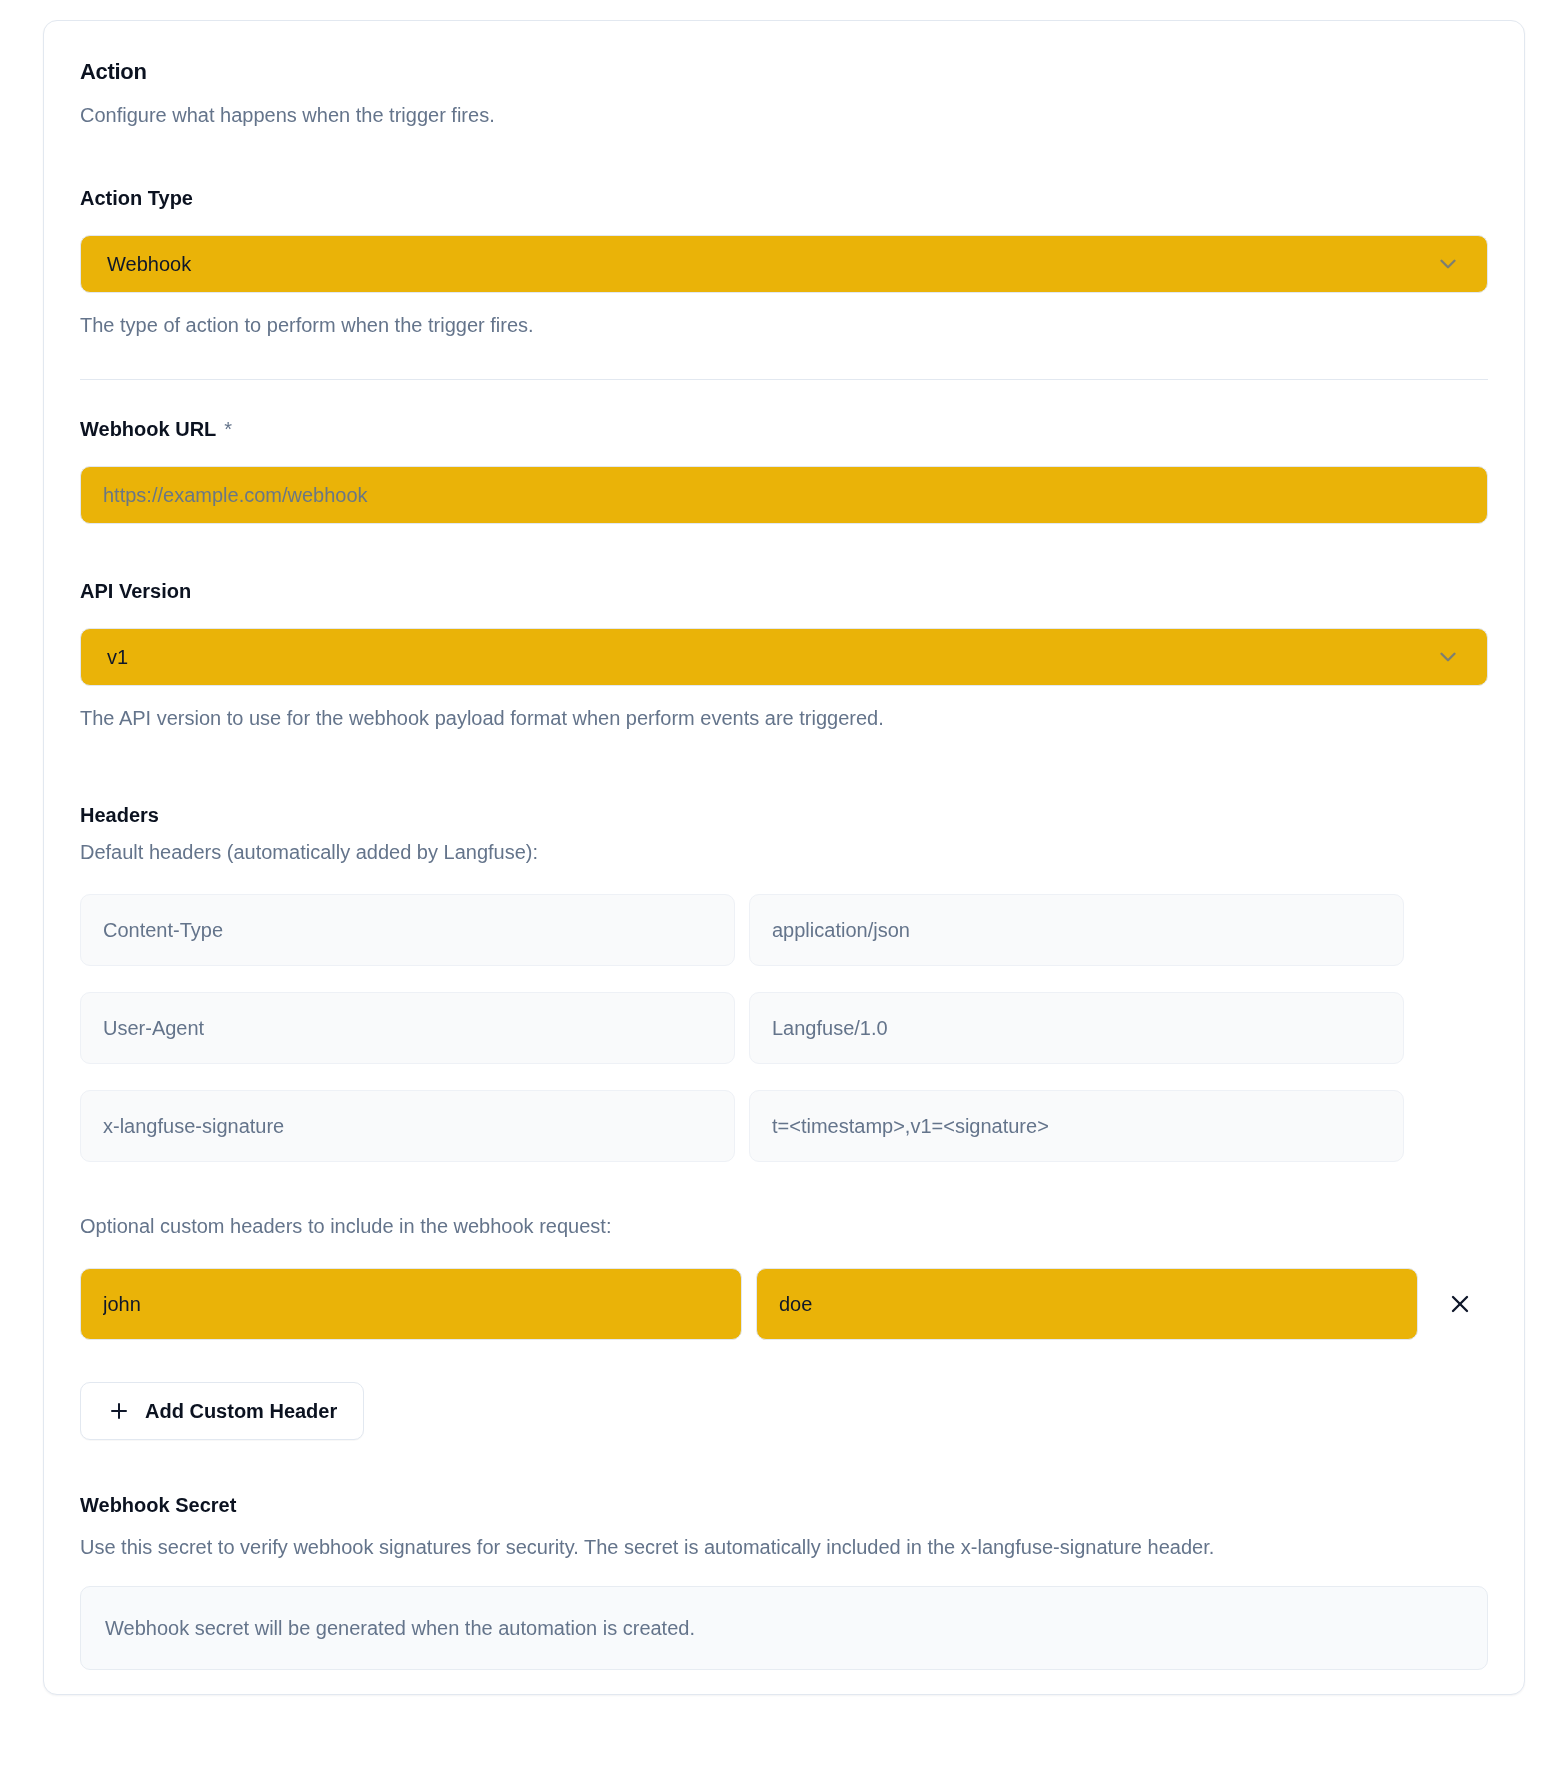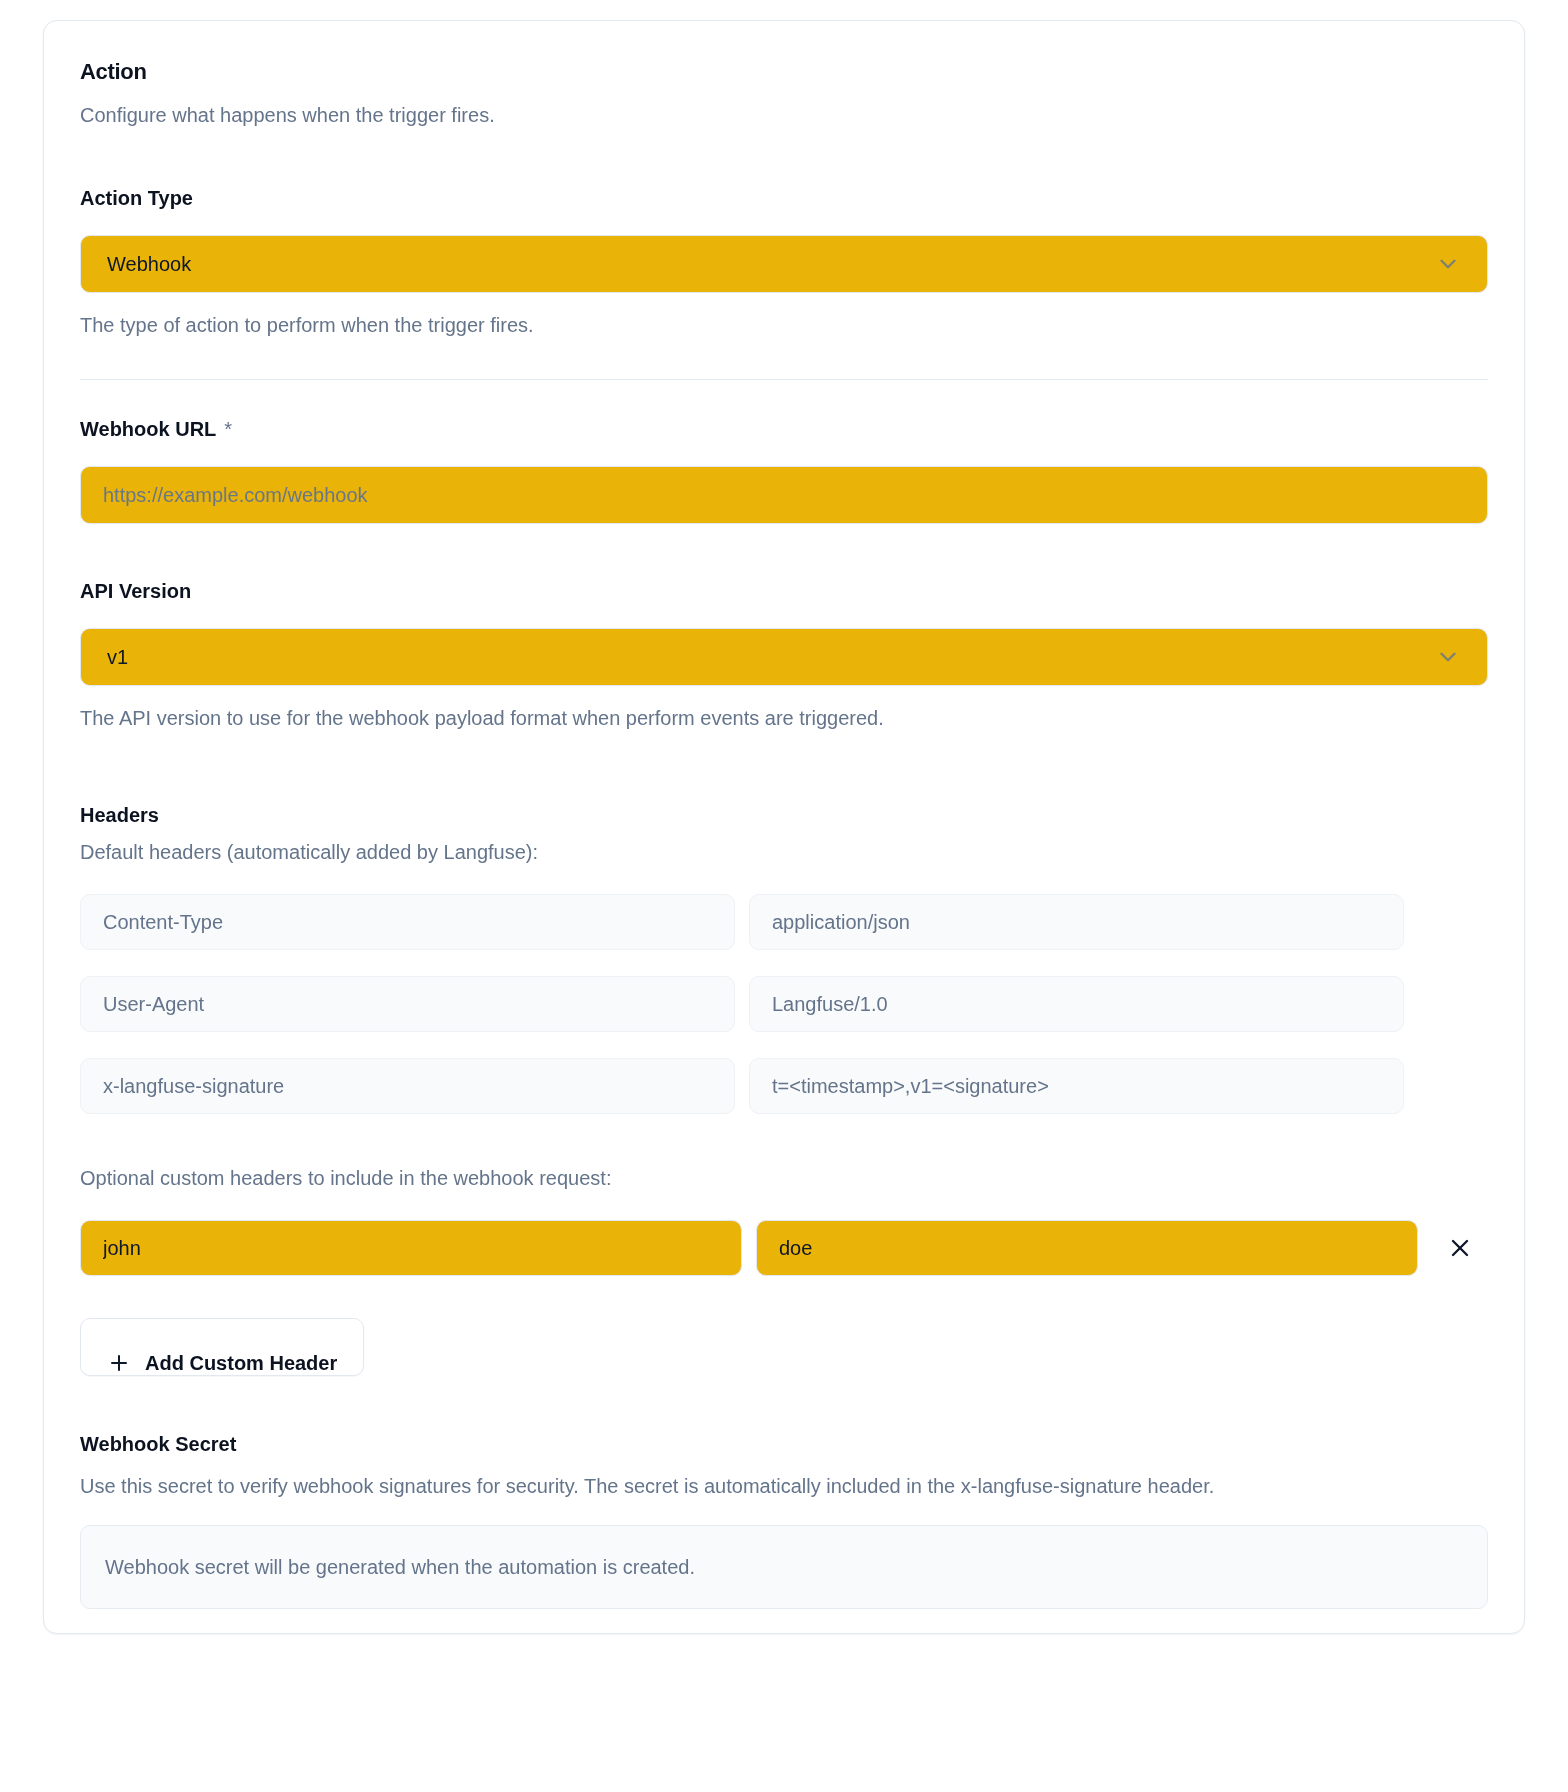--- a/index.html
+++ b/index.html
@@ -57,32 +57,32 @@
   .help-2l { line-height: 36px; }
   .divider {
     border: none; border-top: 1px solid #e2e8f0;
     margin: 40px 0 0;
   }
 
   .hrow { display: grid; grid-template-columns: 1fr 1fr; gap: 14px; align-items: center; }
   .hrow-default { padding-right: 84px; margin-top: 26px; }
   .hrow-first { margin-top: 28px; }
   .hrow-custom { grid-template-columns: 1fr 1fr 56px; margin-top: 28px; }
-  .hrow .tbox { height: 56px; }
+  .hrow .tbox { height: 72px; }
   .tbox:disabled, .tbox.disabled {
     background: #f9fafb; border-color: #eef1f6; color: #64748b;
     -webkit-text-fill-color: #64748b;
   }
   .remove-btn {
     width: 56px; height: 56px; display: flex; align-items: center; justify-content: center;
     background: transparent; border: none; cursor: pointer; padding: 0;
   }
   .add-btn {
     margin-top: 42px;
-    display: inline-flex; align-items: flex-end; gap: 14px;
+    display: inline-flex; align-items: center; gap: 14px;
     height: 58px; padding: 0 26px;
     background: #ffffff; border: 1px solid #e2e8f0; border-radius: 10px;
     font-family: "Liberation Sans", sans-serif;
     font-size: 20px; font-weight: 600; color: #0b1220;
     cursor: pointer; box-shadow: 0 1px 1px rgba(16,24,40,.03);
   }
   .desc { margin-top: 10px; line-height: 38px; }
   .secret-box {
     margin-top: 16px; min-height: 84px;
     display: flex; align-items: center;

